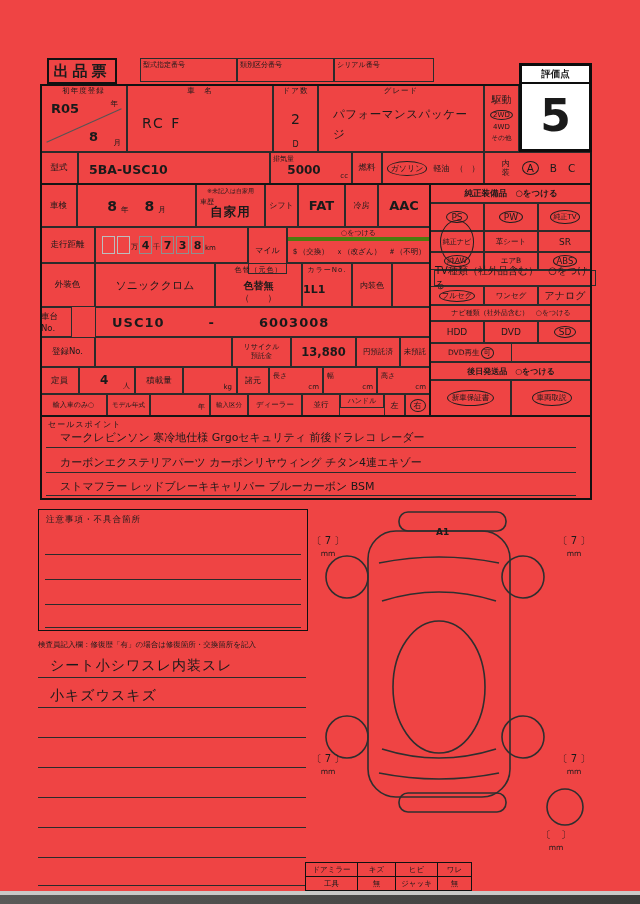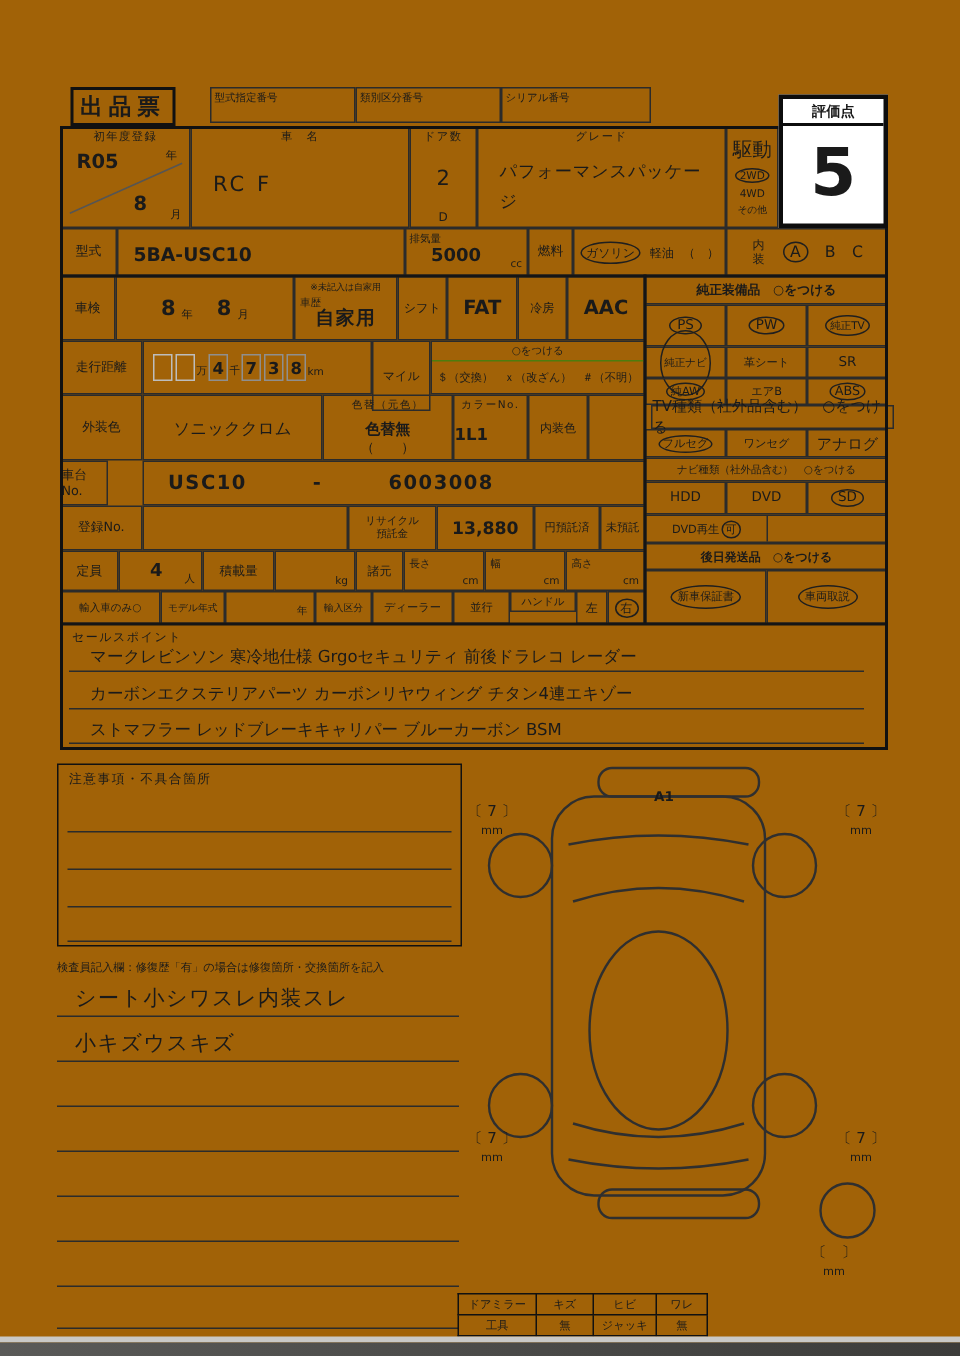--- a/index.html
+++ b/index.html
@@ -1,18 +1,18 @@
 <!DOCTYPE html>
 <html><head>
 <meta charset="utf-8">
 <style>
   *{margin:0;padding:0;box-sizing:border-box}
   html,body{width:640px;height:904px}
   body{font-family:"DejaVu Sans","Liberation Sans",sans-serif;color:#1a1a1a;background:#ffffff}
-  #sheet{position:relative;width:640px;height:904px;background:#a16207;overflow:hidden}
+  #sheet{position:relative;width:640px;height:904px;background:#ef4444;overflow:hidden}
   .abs{position:absolute}
   .cell{position:absolute;border:1px solid #2b2b2b}
   .cen{display:flex;align-items:center;justify-content:center}
   .col{display:flex;flex-direction:column;align-items:center;justify-content:center}
   .top-lbl{position:absolute;top:1px;left:0;right:0;text-align:center;font-size:7.5px;letter-spacing:1px}
   .corner-lbl{position:absolute;top:1px;left:2px;font-size:7px}
   .circ{display:inline-block;border:1.5px solid #1f1f1f;border-radius:50%;padding:0 4px}
   .rule{position:absolute;height:0;border-top:1px solid #2b2b2b}
   .thick{position:absolute;background:#151515}
   .dbox{width:13px;height:18px;border:1px solid #8f8f8f;display:flex;align-items:center;justify-content:center;font-size:11px;font-weight:bold}
@@ -62,21 +62,21 @@
   <div class="cell" style="left:273px;top:84px;width:45px;height:68px">
     <span class="top-lbl">ドア数</span>
     <span class="abs" style="left:0;right:0;top:26px;text-align:center;font-size:14px">2</span>
     <span class="abs" style="left:0;right:0;bottom:2px;text-align:center;font-size:8px">D</span>
   </div>
   <div class="cell" style="left:318px;top:84px;width:166px;height:68px">
     <span class="top-lbl">グレード</span>
     <div class="abs" style="left:14px;right:14px;top:20px;font-size:11.5px;line-height:1.7;letter-spacing:0.5px">パフォーマンスパッケージ</div>
   </div>
   <div class="cell col" style="left:484px;top:84px;width:35px;height:68px;gap:3px">
-    <span style="font-size:13px">駆動</span>
+    <span style="font-size:10px">駆動</span>
     <span class="circ" style="font-size:7px;padding:0 2px">2WD</span>
     <span style="font-size:7px">4WD</span>
     <span style="font-size:6.5px">その他</span>
   </div>
 
   <div class="cell cen" style="left:40px;top:152px;width:38px;height:32px;font-size:8.5px">
     <span>型式</span>
   </div>
   <div class="cell" style="left:78px;top:152px;width:192px;height:32px">
     <span class="abs" style="left:10px;top:9px;font-size:12.5px;font-weight:bold">5BA-USC10</span>
@@ -141,21 +141,21 @@
       <span class="dbox">7</span>
       <span class="dbox" style="margin-left:2px">3</span>
       <span class="dbox" style="margin-left:2px">8</span>
       <span class="marker">km</span>
     </div>
   </div>
   <div class="cell cen" style="left:248px;top:227px;width:39px;height:47px;font-size:8px">
       <span>マイル</span>
     </div>
   <div class="cell" style="left:287px;top:227px;width:143px;height:36px">
-    <div class="cen" style="height:13px;border-bottom:1px solid #4d7c0f;font-size:7px">
+    <div class="cen" style="height:13px;border-bottom:4px solid #4d7c0f;font-size:7px">
         <span>○をつける</span>
       </div>
     <div class="cen" style="height:21px;font-size:7.5px;gap:7px">
       <span>＄（交換）</span>
       <span>ｘ（改ざん）</span>
       <span>＃（不明）</span>
     </div>
   </div>
 
   <div class="cell cen" style="left:40px;top:263px;width:55px;height:44px;font-size:8.5px">

